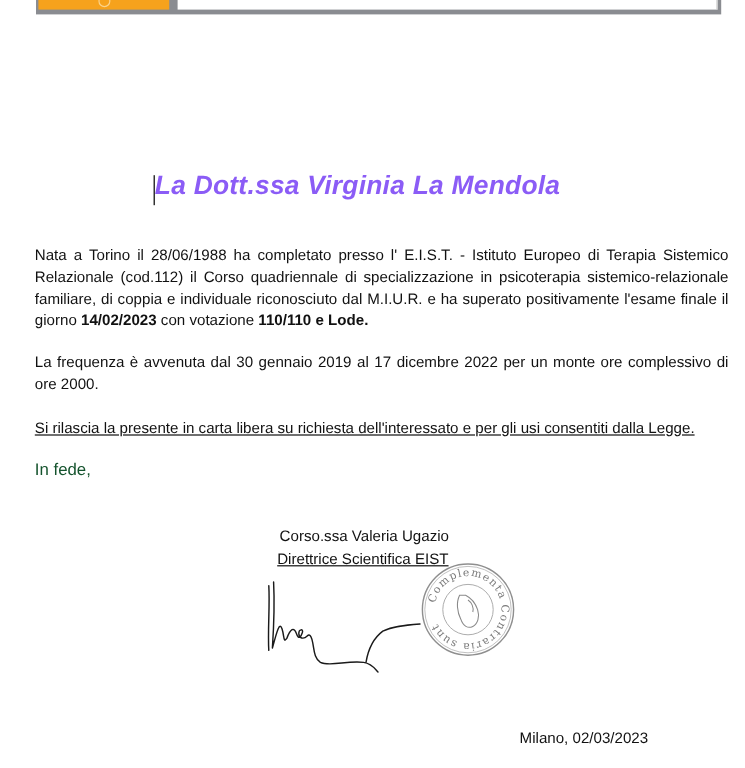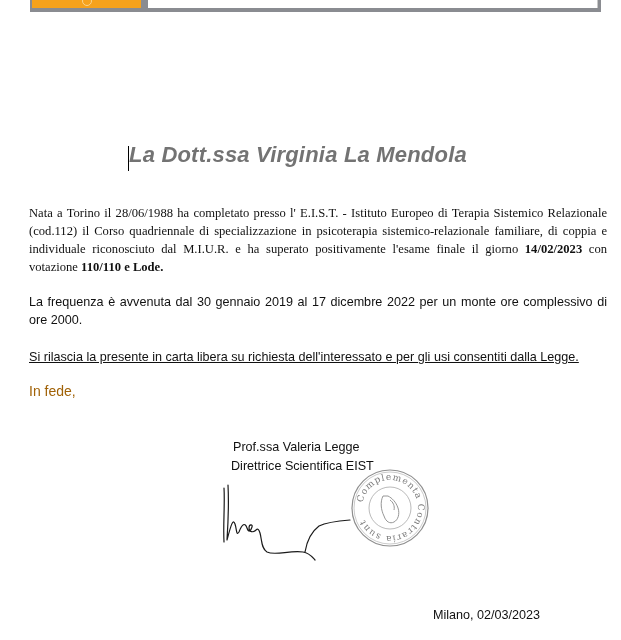--- a/index.html
+++ b/index.html
@@ -49,21 +49,21 @@
       background: #ffffff;
       border-right: 1px solid #c8c8c8;
     }
     .title {
       position: absolute;
       left: 129px;
       top: 142px;
       font-size: 22px;
       font-weight: bold;
       font-style: italic;
-      color: #737373;
+      color: #8b5cf6;
       letter-spacing: 0.2px;
       white-space: nowrap;
     }
     .cursor {
       position: absolute;
       left: 128px;
       top: 146px;
       width: 1px;
       height: 25px;
       background: #000;
@@ -72,43 +72,44 @@
       position: absolute;
       left: 29px;
       width: 578px;
       font-size: 12.6px;
       line-height: 18px;
       text-align: justify;
       text-align-last: left;
       color: #111;
     }
     .para b { font-weight: bold; }
-    .p1 { top: 204px; font-family: Liberation Serif, serif; }
+    .p1 { top: 204px; }
     .p2 { top: 293px; }
     .p3 { top: 348px; text-decoration: underline; }
     .in-fede {
       position: absolute;
       left: 29px;
       top: 383px;
       font-size: 14px;
-      color: #a16207;
+      color: #14532d;
     }
     .signer-name {
       position: absolute;
       left: 233px;
       top: 440px;
       font-size: 12.6px;
       color: #111;
     }
     .signer-role {
       position: absolute;
       left: 231px;
       top: 459px;
       font-size: 12.6px;
       color: #111;
+      text-decoration: underline;
     }
     .signature {
       position: absolute;
       left: 215px;
       top: 480px;
       width: 140px;
       height: 85px;
     }
     .stamp {
       position: absolute;
@@ -139,21 +140,21 @@
 <div class="title">La Dott.ssa Virginia La Mendola</div>
 
 <div class="para p1"><span>Nata a Torino il 28/06/1988 ha completato presso l' E.I.S.T. - Istituto Europeo di Terapia Sistemico Relazionale (cod.112) il Corso quadriennale di specializzazione in psicoterapia sistemico-relazionale familiare, di coppia e individuale riconosciuto dal M.I.U.R. e ha superato positivamente l'esame finale il giorno </span><b>14/02/2023</b><span> con votazione </span><b>110/110 e Lode.</b></div>
 
 <div class="para p2">La frequenza è avvenuta dal 30 gennaio 2019 al 17 dicembre 2022 per un monte ore complessivo di ore 2000.</div>
 
 <div class="para p3">Si rilascia la presente in carta libera su richiesta dell'interessato e per gli usi consentiti dalla Legge.</div>
 
 <div class="in-fede">In fede,</div>
 
-<div class="signer-name">Prof.ssa Valeria Legge</div>
+<div class="signer-name">Corso.ssa Valeria Ugazio</div>
 <div class="signer-role">Direttrice Scientifica EIST</div>
 
 <svg class="signature" viewBox="0 0 140 85" xmlns="http://www.w3.org/2000/svg">
   <path d="M9 8 C 10 25, 8 45, 9 62 M 13 5 C 14 25, 13 45, 12 60 M 12 60 C 16 45, 18 38, 20 44 C 22 50, 21 56, 24 52 C 27 44, 30 42, 32 48 C 34 54, 36 50, 37 47 C 38 44, 34 44, 34 48 C 34 52, 38 53, 41 50 C 43 48, 44 50, 45 53 C 47 60, 46 68, 52 72 C 60 76, 75 70, 88 72 C 95 73, 98 78, 100 80 M 90 72 C 92 60, 96 52, 104 46 C 112 42, 122 41, 135 40" fill="none" stroke="#1a1a1a" stroke-width="1.2" stroke-linecap="round" stroke-linejoin="round"></path>
 </svg>
 
 <svg class="stamp" viewBox="0 0 80 80" xmlns="http://www.w3.org/2000/svg">
   <defs>
     <path id="sealArc" d="M 40 40 m -28 0 a 28 28 0 1 1 56 0 a 28 28 0 1 1 -56 0"></path>
   </defs>

